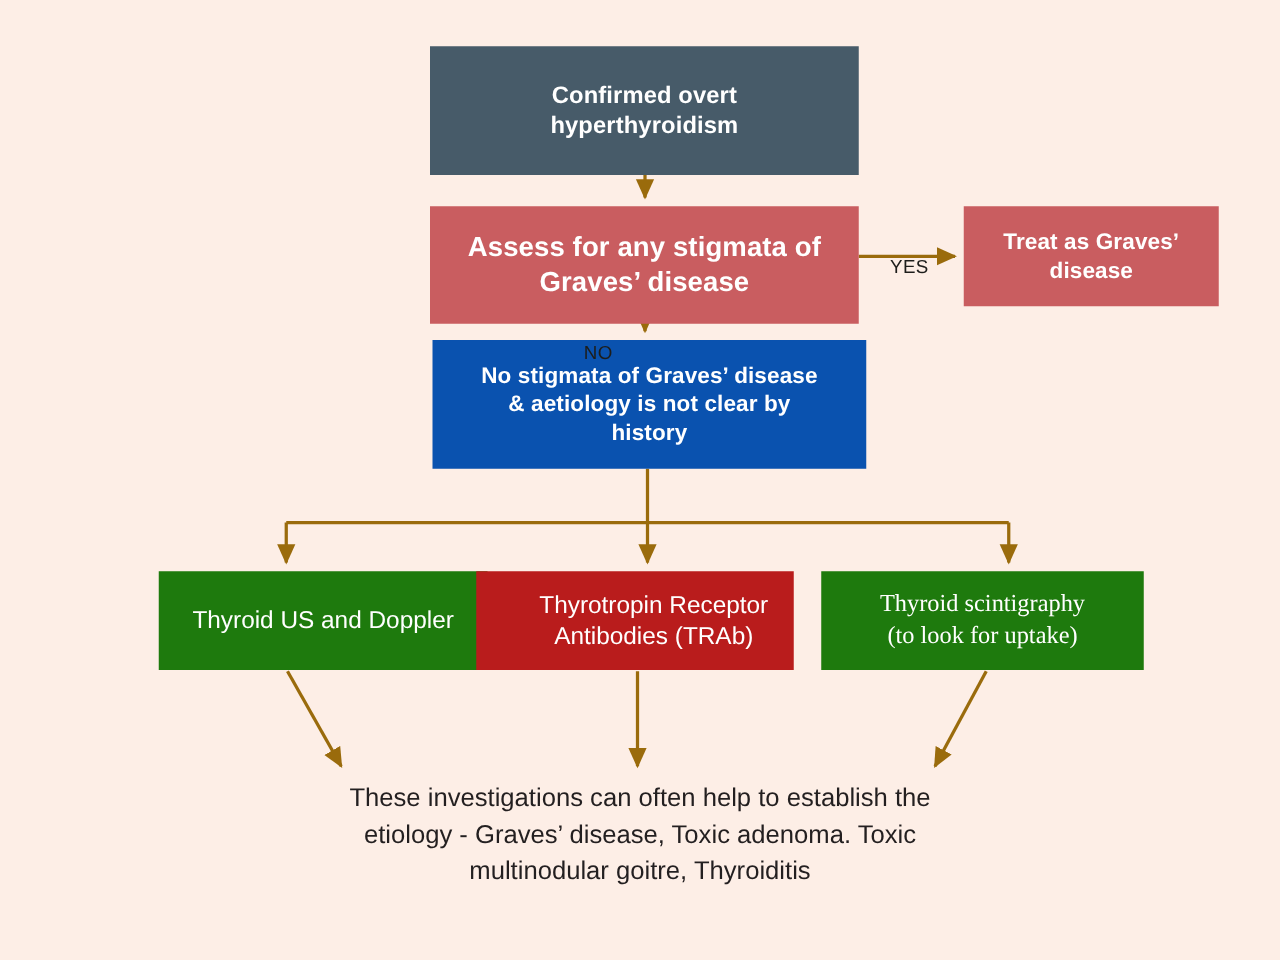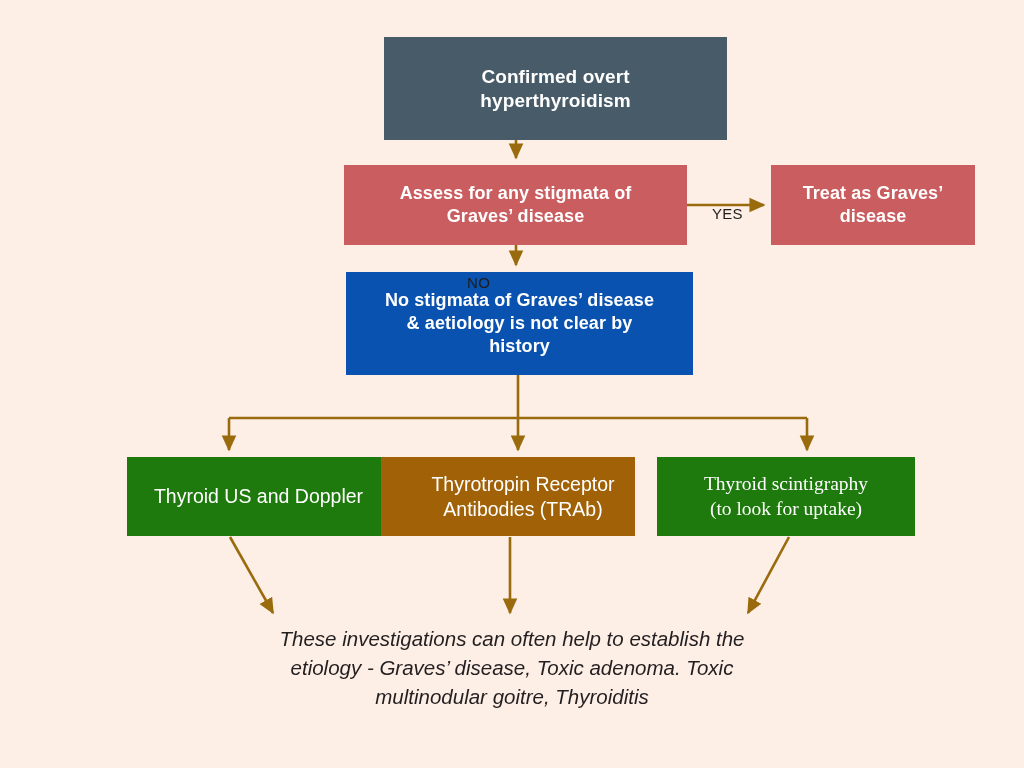--- a/index.html
+++ b/index.html
@@ -48,22 +48,22 @@
     font-weight: bold;
   }
 
   
   #node-start {
     left: 344px; top: 37px; width: 343px; height: 103px;
     font-size: 19px;
     letter-spacing: 0.1px;
   }
   #node-assess {
-    left: 344px; top: 165px; width: 343px; height: 80px;
-    font-size: 18px;
+    left: 344px; top: 165px; width: 343px; height: 94px;
+    font-size: 22px;
     letter-spacing: 0.1px;
   }
   #node-graves {
     left: 771px; top: 165px; width: 204px; height: 80px;
     font-size: 18px;
     letter-spacing: 0.1px;
   }
   #node-nostigmata {
     left: 346px; top: 272px; width: 347px; height: 103px;
     font-size: 18px;
@@ -97,21 +97,20 @@
   #footnote {
     position: absolute;
     left: 212px;
     top: 624px;
     width: 600px;
     text-align: center;
     font-size: 20.5px;
     line-height: 1.42;
     color: #231f20;
     white-space: pre-line;
-    font-style: italic;
   }
 </style>
 </head>
 <body style="background-color: rgb(253, 238, 230);">
 
 <div id="flow-root">
 
   <svg class="connectors" viewBox="0 0 1024 768" xmlns="http://www.w3.org/2000/svg">
     <defs>
       <marker id="arrowhead" markerWidth="7" markerHeight="7" refX="5.6" refY="3.2" orient="auto" markerUnits="strokeWidth">
@@ -129,21 +128,21 @@
     <path d="M 229,418 L 807,418" stroke="#9a6b0c" stroke-width="2.6" fill="none"></path>
     <path d="M 229,418 L 229,450" stroke="#9a6b0c" stroke-width="2.6" fill="none" marker-end="url(#arrowhead)"></path>
     <path d="M 518,418 L 518,450" stroke="#9a6b0c" stroke-width="2.6" fill="none" marker-end="url(#arrowhead)"></path>
     <path d="M 807,418 L 807,450" stroke="#9a6b0c" stroke-width="2.6" fill="none" marker-end="url(#arrowhead)"></path>
 
     <path d="M 230,537 L 273,613" stroke="#9a6b0c" stroke-width="2.6" fill="none" marker-end="url(#arrowhead)"></path>
     <path d="M 510,537 L 510,613" stroke="#9a6b0c" stroke-width="2.6" fill="none" marker-end="url(#arrowhead)"></path>
     <path d="M 789,537 L 748,613" stroke="#9a6b0c" stroke-width="2.6" fill="none" marker-end="url(#arrowhead)"></path>
   </svg>
 
-  <div class="node bold" id="node-start" style="background-color: rgb(71, 91, 105); margin-left: 40px;">
+  <div class="node bold" id="node-start" style="background-color: rgb(71, 91, 105);">
     <span class="node-text">Confirmed overt
 hyperthyroidism</span>
   </div>
 
   <div class="node bold" id="node-assess" style="background-color: rgb(201, 93, 96);">
     <span class="node-text">Assess for any stigmata of
 Graves’ disease</span>
   </div>
 
   <div class="node bold" id="node-graves" style="background-color: rgb(201, 93, 96);">
@@ -154,21 +153,21 @@
   <div class="node bold" id="node-nostigmata" style="background-color: rgb(10, 82, 175);">
     <span class="node-text">No stigmata of Graves’ disease
 &amp; aetiology is not clear by
 history</span>
   </div>
 
   <div class="node" id="node-us" style="background-color: rgb(30, 122, 13); margin-left: 32px;">
     <span class="node-text">Thyroid US and Doppler</span>
   </div>
 
-  <div class="node" id="node-trab" style="background-color: #a16207; padding-left: 30px;">
+  <div class="node" id="node-trab" style="background-color: #b91c1c; padding-left: 30px;">
     <span class="node-text">Thyrotropin Receptor
 Antibodies (TRAb)</span>
   </div>
 
   <div class="node" id="node-scint" style="background-color: rgb(30, 122, 13); font-family: Liberation Serif, serif;">
     <span class="node-text">Thyroid scintigraphy
 (to look for uptake)</span>
   </div>
 
   <div class="edge-label" id="label-yes">YES</div>

